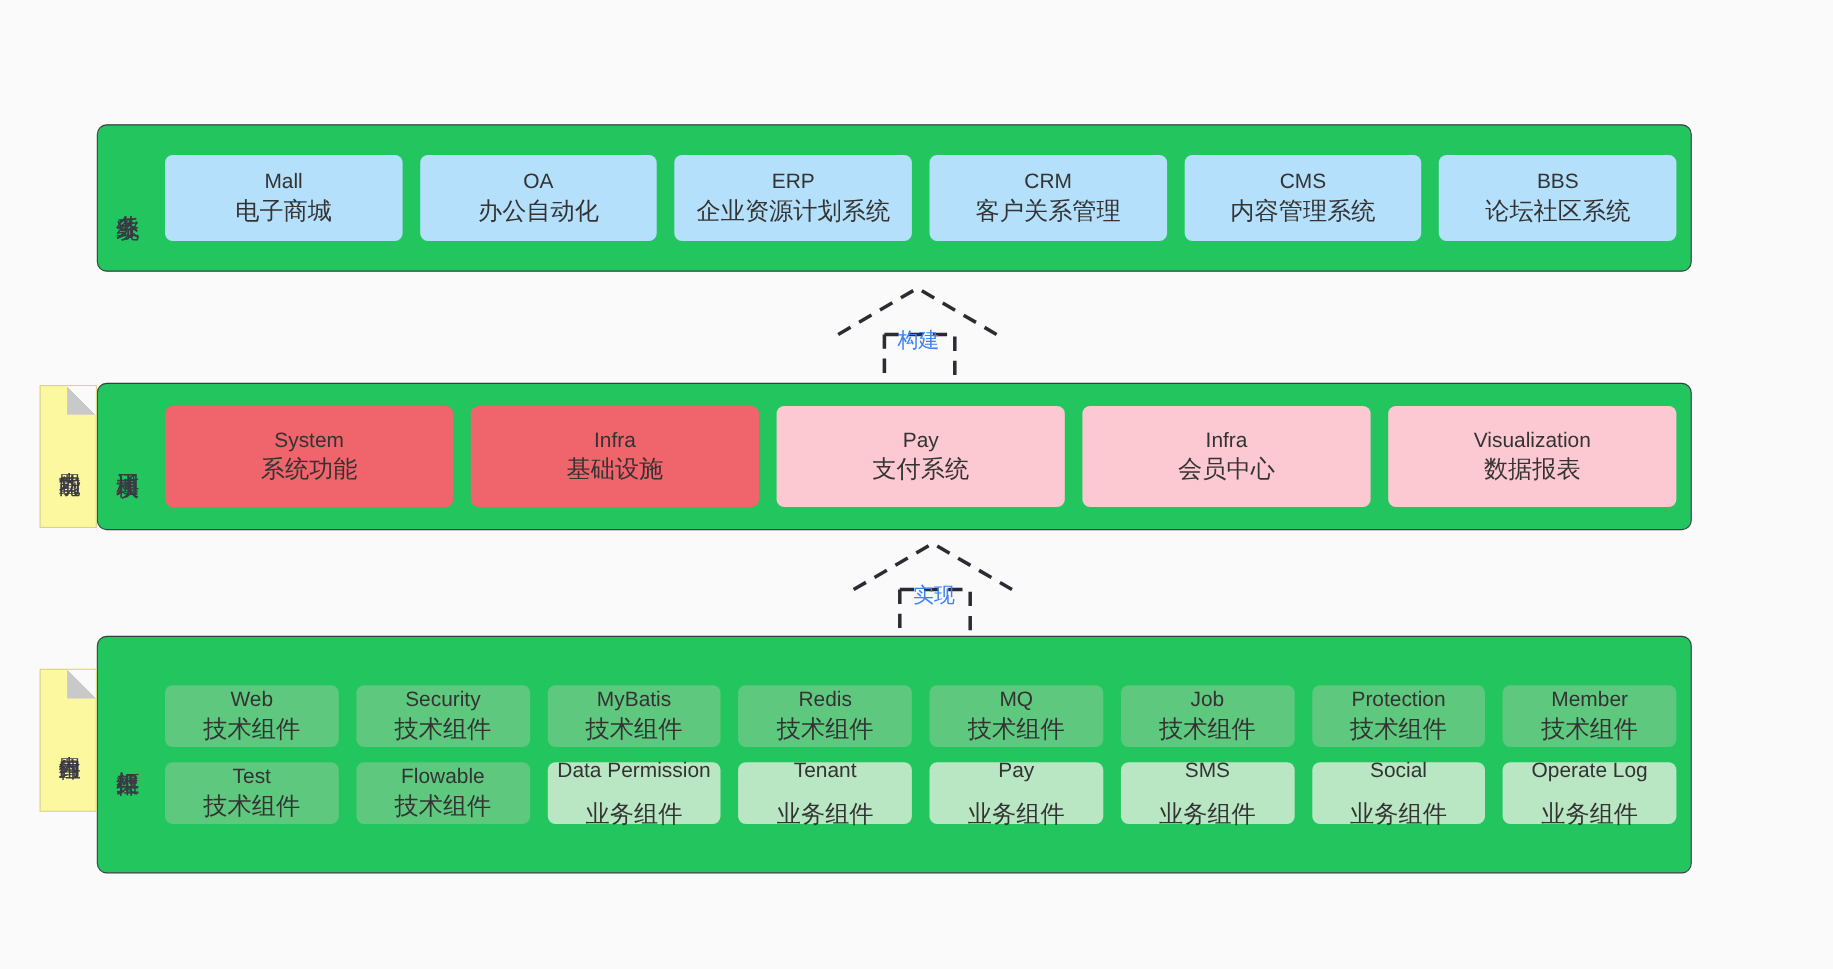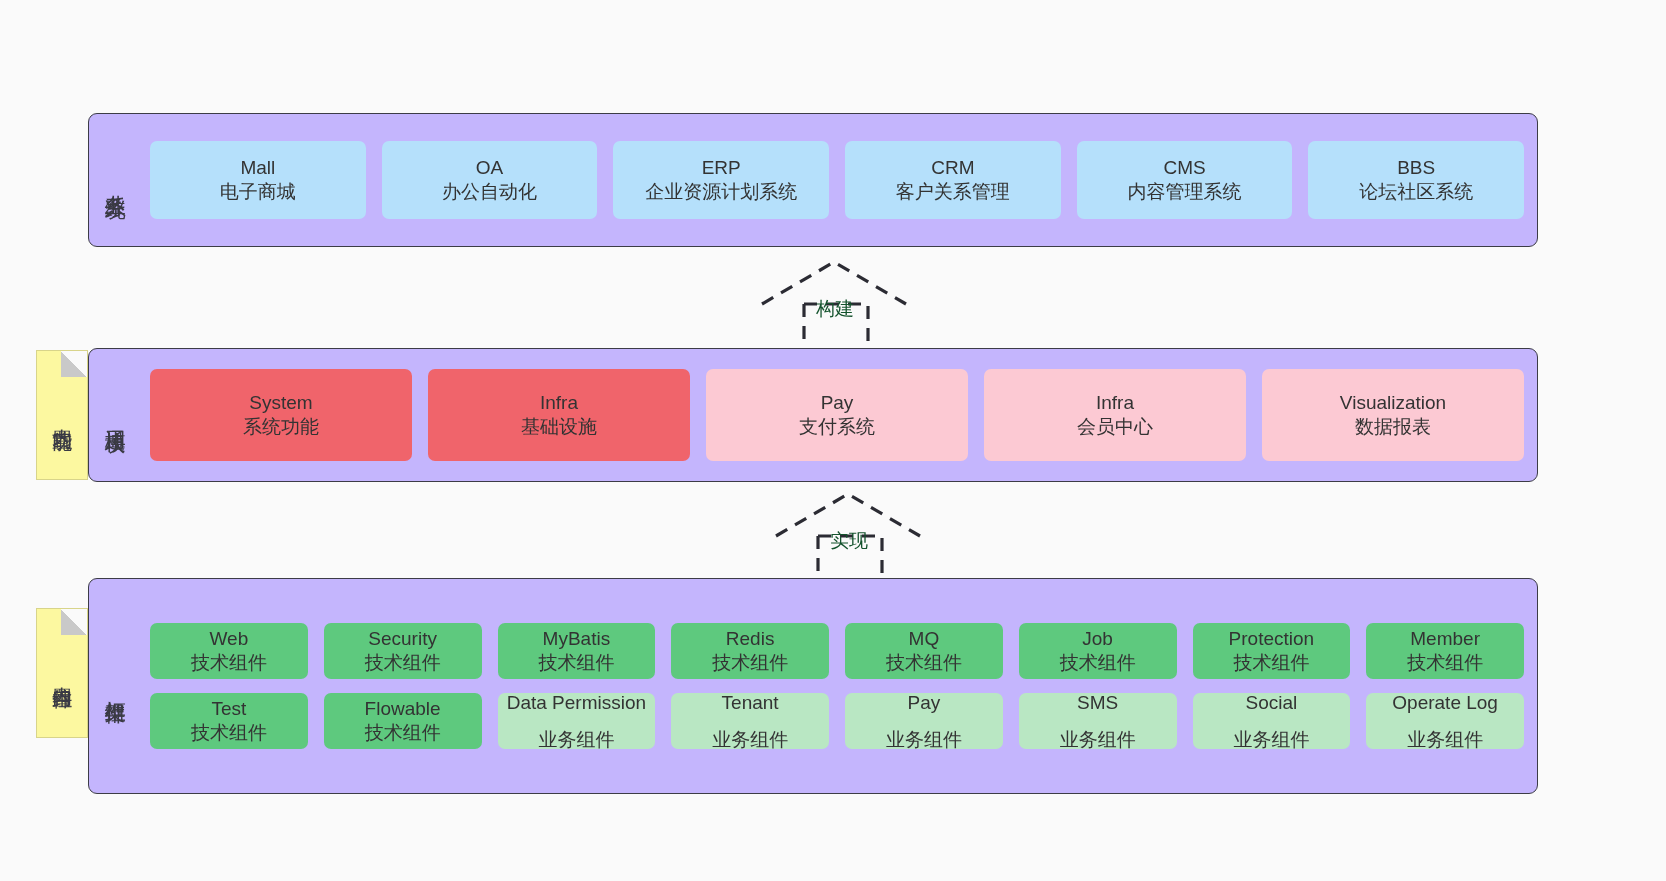--- a/index.html
+++ b/index.html
@@ -10,21 +10,21 @@
     color:#333;
     overflow:hidden;
     position:relative;
   }
   .canvas{position:absolute;inset:0;}
 
   
   .layer{
     position:absolute;
     box-sizing:border-box;
-    background:#c4b5fd;
+    background:#22c55e;
     border:1.6px solid #3c3c46;
     border-radius:9px;
     display:flex;
     align-items:stretch;
   }
   .layer-label{
     flex:0 0 auto;
     width:44px;
     display:flex;
     align-items:center;
@@ -60,21 +60,21 @@
     display:flex;
     flex-direction:column;
     align-items:center;
     justify-content:center;
     text-align:center;
     line-height:1.26;
     padding:6px 4px;
     box-sizing:border-box;
   }
   .node .t1{font-size:19px;color:#333;}
-  .node .t2{font-size:19px;color:#333;}
+  .node .t2{font-size:22px;color:#333;}
   .node.h-biz{height:78px;}
   .node.h-mod{height:92px;}
   .node.h-comp{height:56px;}
 
   .c-blue   {background:#b5e0fb;}
   .c-red    {background:#f0646b;}
   .c-pink   {background:#fcc9d3;}
   .c-green  {background:#5ec97e;}
   .c-lgreen {background:#b9e7c3;gap:13px;}
 
@@ -102,21 +102,21 @@
     width:26px;height:26px;
     background:linear-gradient(225deg,#fafafa 0 50%,#c9c9c9 50% 100%);
   }
 
   
   .conn{position:absolute;}
   .conn svg{display:block;overflow:visible;}
   .conn-label{
     position:absolute;
     font-size:19px;
-    color:#14532d;
+    color:#3b82f6;
     background:transparent;
     white-space:nowrap;
     user-select:none;
   }
 </style>
 </head>
 <body>
 
 <div class="canvas">
 

